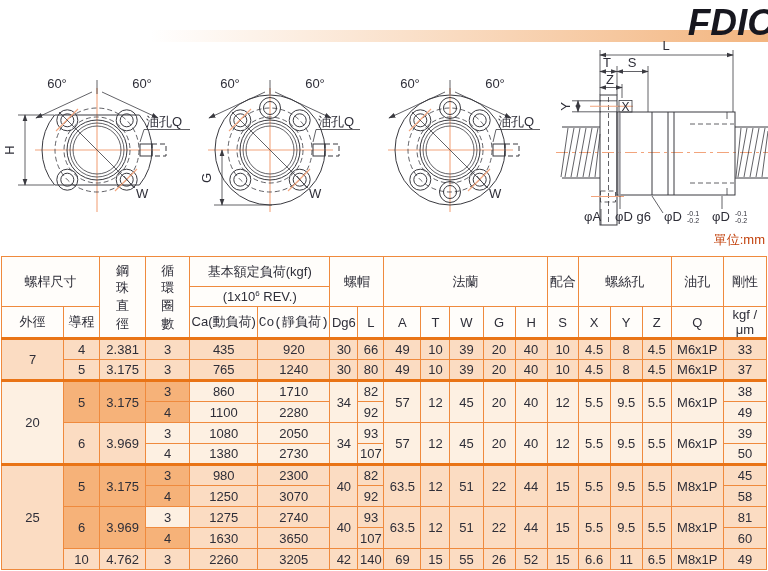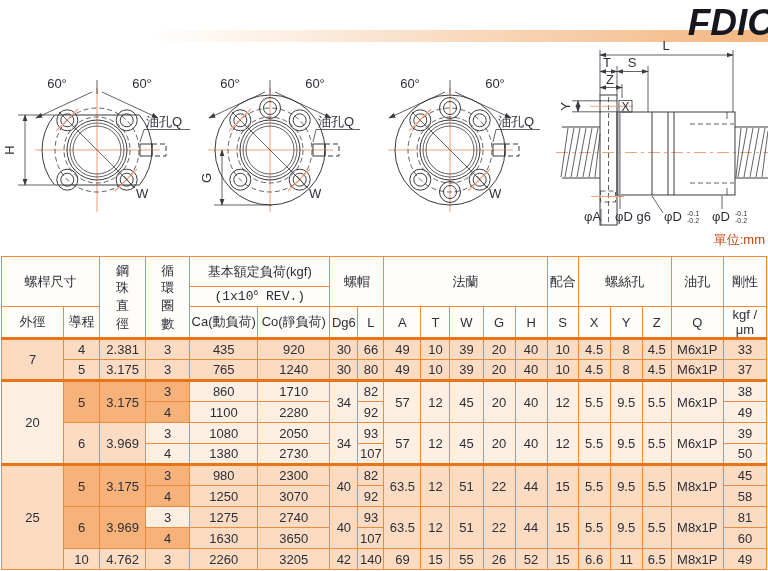--- a/index.html
+++ b/index.html
@@ -30,23 +30,23 @@
   table.spec th,table.spec td{border:1px solid #ef8a3d;text-align:center;vertical-align:middle;
     font-size:13px;padding:0;overflow:hidden;font-weight:normal;color:#2e2e38;}
   table.spec th{background:#fffdfa;}
   tr.hA{height:30px;} tr.hB{height:20px;} tr.hC{height:28px;margin-top:29px;}
   table.spec tbody tr{height:21px;}
   table.spec tbody tr:first-child td{border-top:3px solid #e97416;}
   tr.bsep td{border-top:3px solid #e97416;}
   td.sh-a{background:#fbdcc2;} td.sh-b{background:#fdf0e2;} td.sh-c{background:#f6b279;}
   td.big{font-size:15px;font-weight:bold;}
   .vtext{display:inline-block;width:1.05em;word-break:break-all;line-height:1.35;font-size:13px;}
-  th.rev{text-align:left;padding-left:5px;border-bottom:none;font-family:Liberation Mono, monospace;font-size:12px;}
+  th.rev{text-align:left;padding-left:5px;border-bottom:none;font-family:Liberation Sans, sans-serif;font-size:12px;}
   th.ca{border-top:none;border-right:none;font-size:12px;}
-  th.co{border-top:none;border-left:none;font-size:12px;}
+  th.co{border-top:none;border-left:none;font-size:12px;font-family:Liberation Mono, monospace;}
   th.runit{font-size:11px;}
   sup{font-size:8px;}
 </style>
 </head>
 <body>
 
 <div class="band"></div>
 <div class="fdic">FDIC</div>
 
 <svg class="drawsvg" width="768" height="256" viewBox="0 0 768 256">

